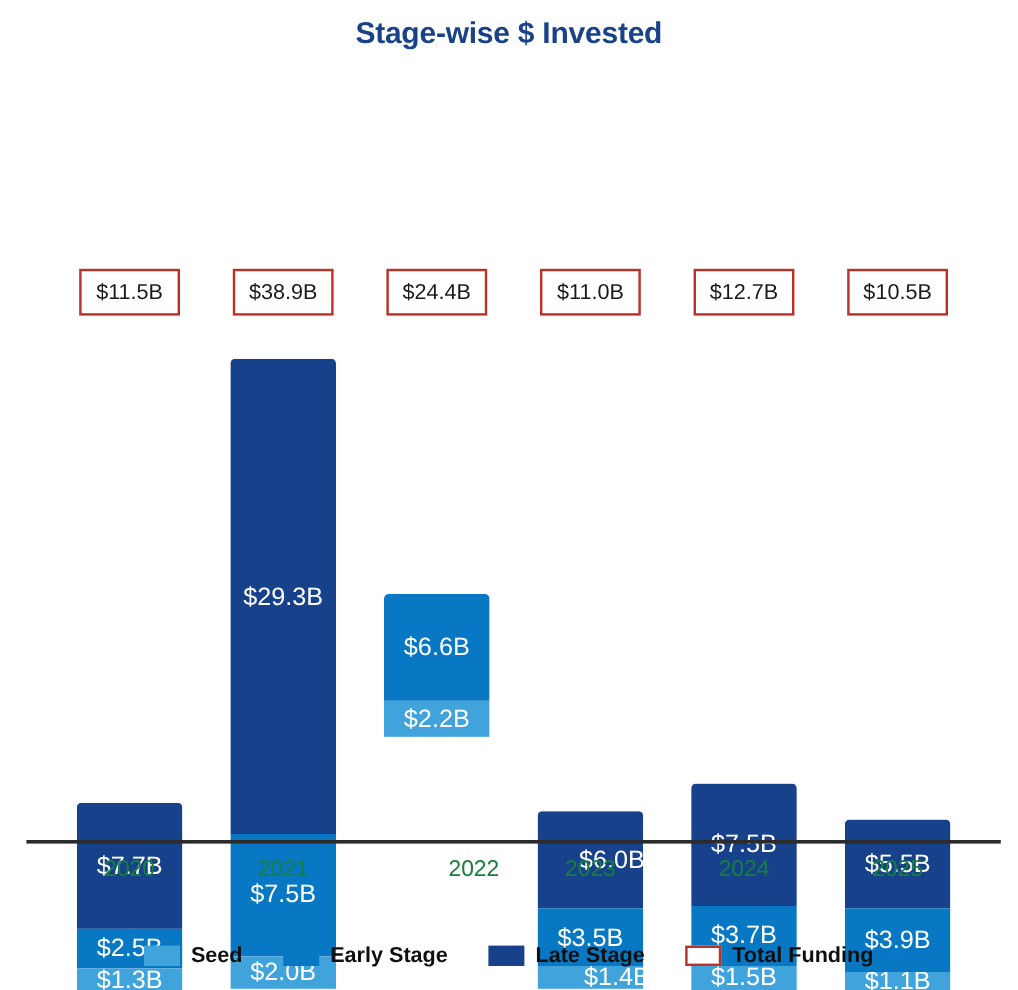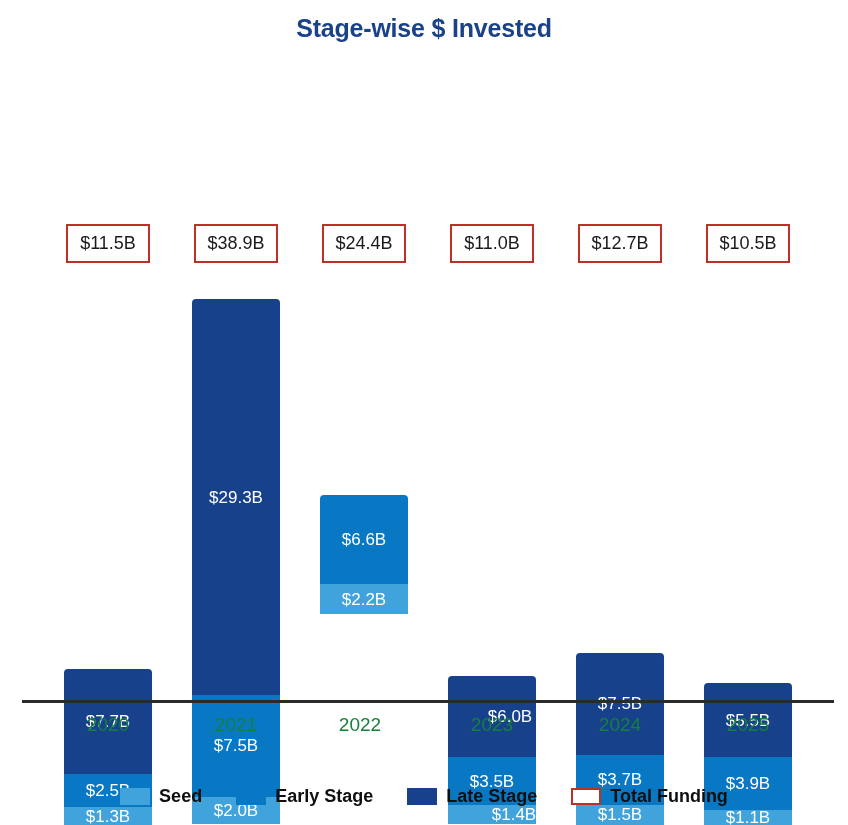--- a/index.html
+++ b/index.html
@@ -80,21 +80,21 @@
     border-radius: 4px 4px 0 0;
     overflow: hidden;
   }
 
   .seg {
     position: relative;
     display: flex;
     align-items: center;
     justify-content: center;
     color: #ffffff;
-    font-size: 17px;
+    font-size: 21px;
     line-height: 1;
     overflow: hidden;
   }
   .seg-late  { background: #17418a; }
   .seg-early { background: #0878c4; }
   .seg-seed  { background: #41a3dc; }
 
   .seg-label {
     white-space: nowrap;
   }
@@ -189,21 +189,21 @@
         <div class="total-box">$24.4B</div>
         <div class="bar-stack" style="top: 371.067px; height: 329.933px;">
           <div class="seg seg-early" style="height: 89.2442px; flex: 0 0 89.2442px;">
             <span class="seg-label">$6.6B</span>
           </div>
           <div class="seg seg-seed" style="height: 29.7481px; flex: 0 0 29.7481px;">
             <span class="seg-label">$2.2B</span>
           </div>
         </div>
       </div>
-      <div class="tick-label" style="left: 316px;">2022</div>
+      <div class="tick-label" style="left: 328px; text-align: right;">2022</div>
       <div class="bar-group" style="left: 448px; height: 701px;">
         <div class="total-box">$11.0B</div>
         <div class="bar-stack" style="top: 552.26px; height: 148.74px;">
           <div class="seg seg-late" style="height: 81.1311px; flex: 0 0 81.1311px; padding-left: 36px;">
             <span class="seg-label">$6.0B</span>
           </div>
           <div class="seg seg-early" style="height: 47.3265px; flex: 0 0 47.3265px;">
             <span class="seg-label">$3.5B</span>
           </div>
           <div class="seg seg-seed" style="height: 18.9306px; flex: 0 0 18.9306px; padding-left: 44px;">

